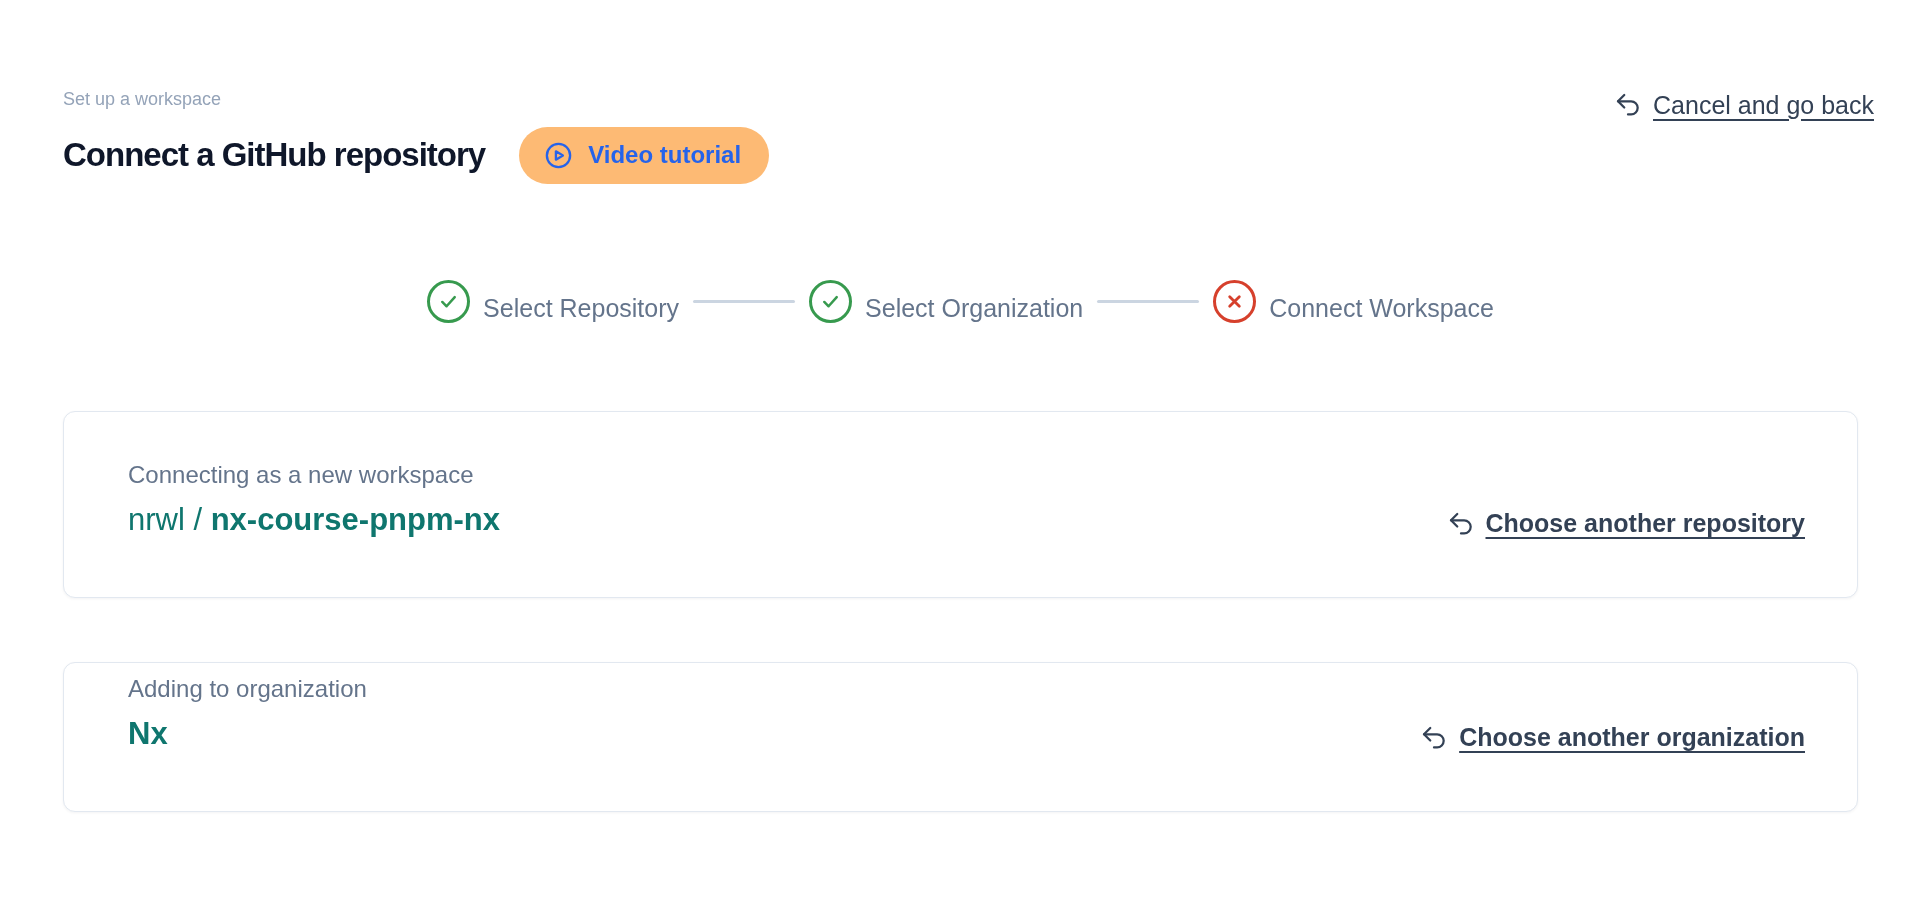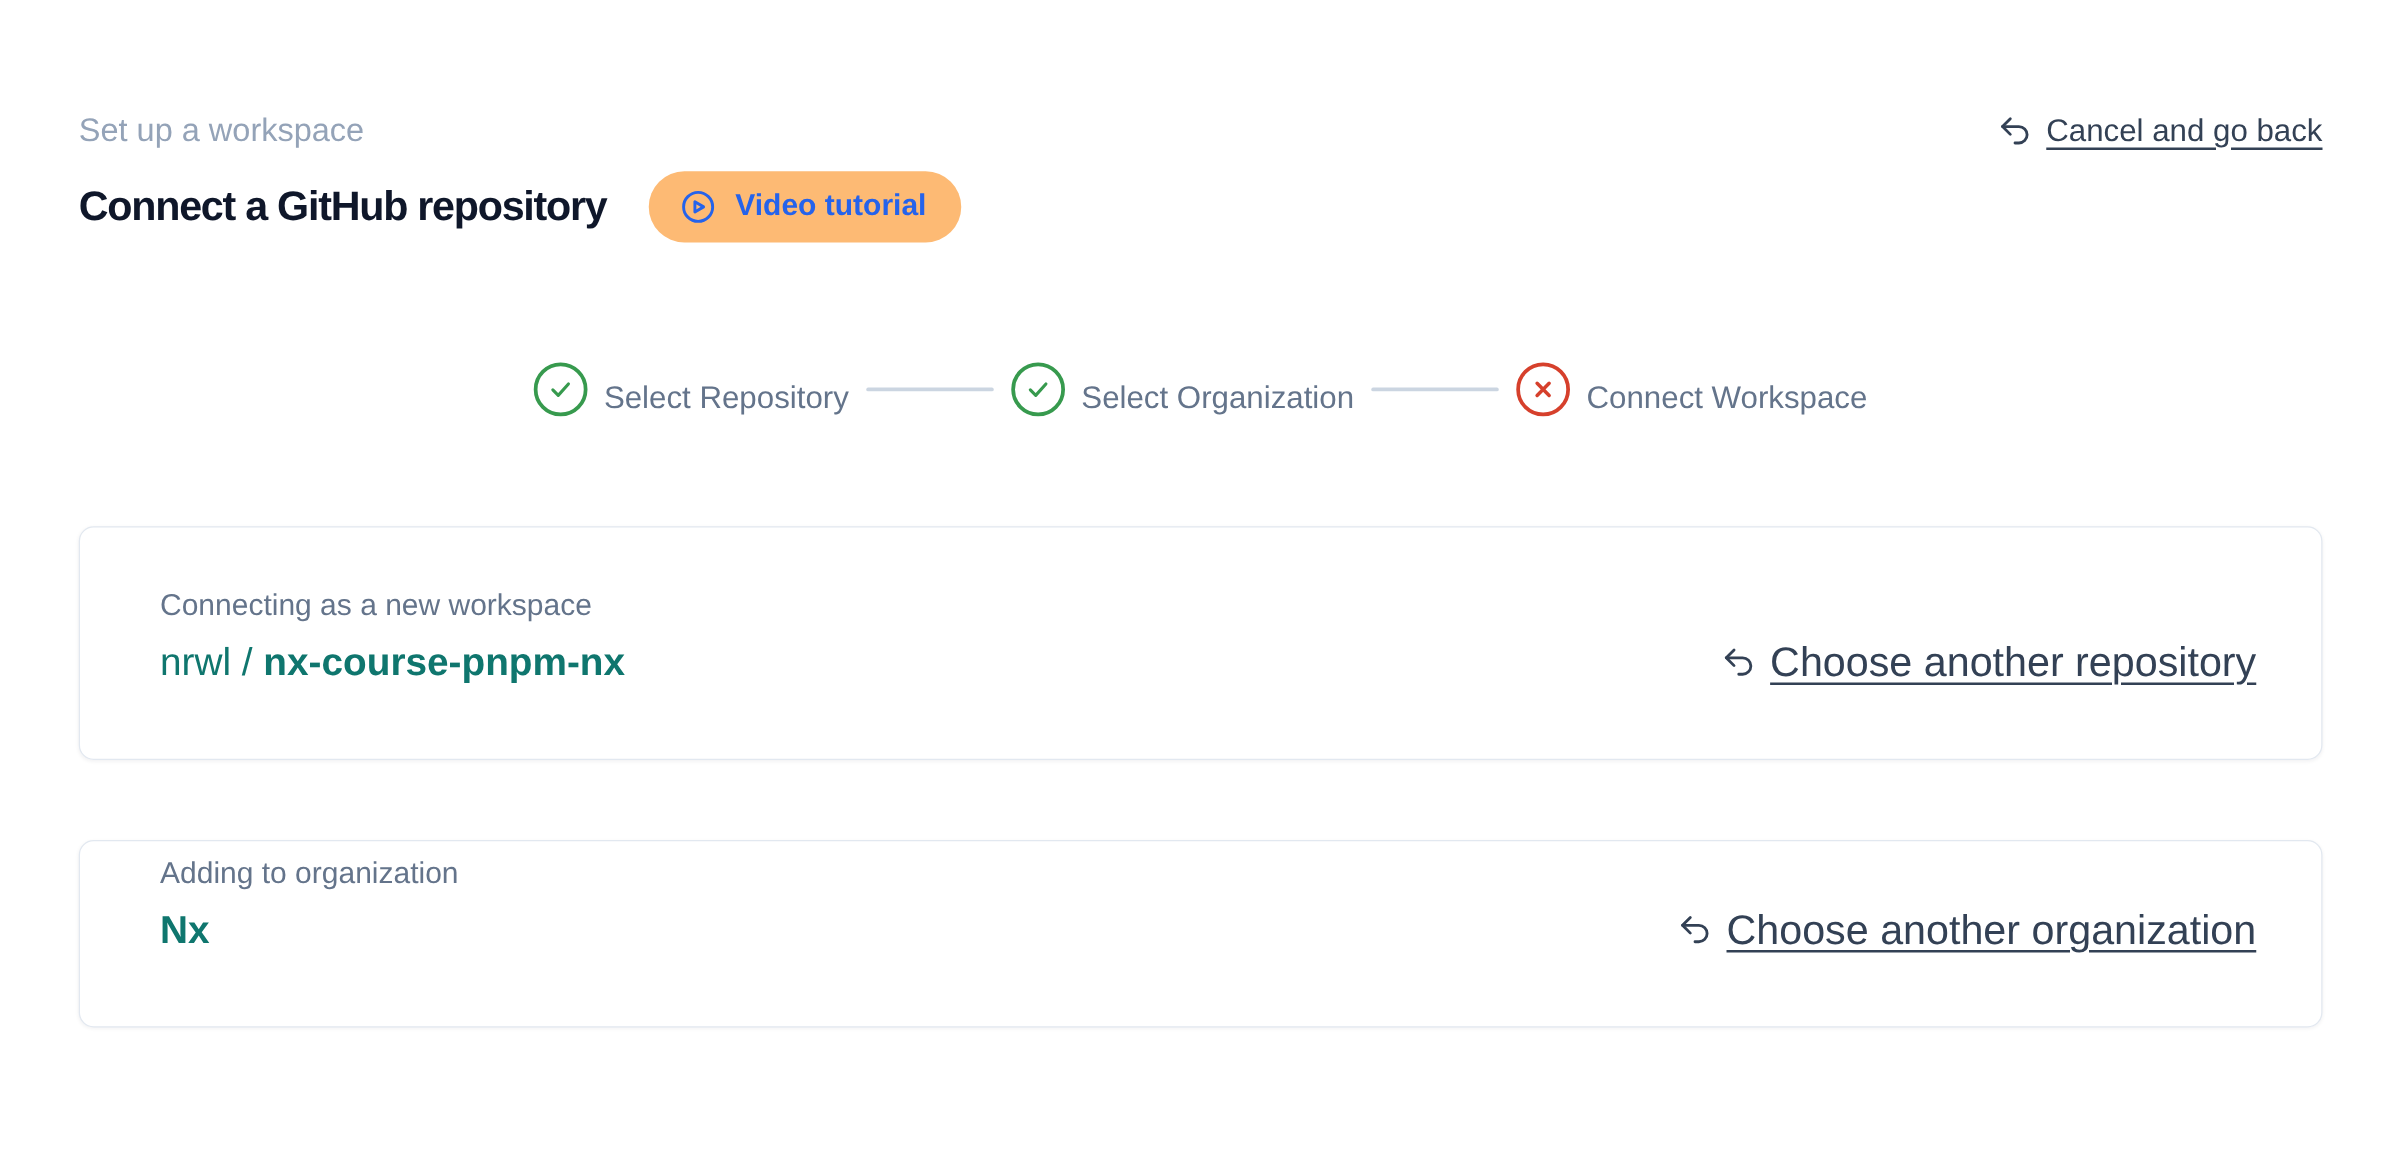--- a/index.html
+++ b/index.html
@@ -8,40 +8,40 @@
     width: 1924px; height: 924px;
     font-family: "Liberation Sans", "DejaVu Sans", sans-serif;
     color: #0f172a;
     position: relative;
     overflow: hidden;
   }
   .container { padding: 88px 66px 0 63px; position: relative; }
 
   
   .eyebrow {
-    font-size: 26px; line-height: 1.25; color: #94a3b8; font-weight: 400;
+    font-size: 18px; line-height: 1.25; color: #94a3b8; font-weight: 400;
   }
   .title-row {
     margin-top: 16px; display: flex; align-items: center; gap: 34px;
   }
   .page-title {
     font-size: 33px; line-height: 1.15; font-weight: 800;
     letter-spacing: -1px; color: #0f172a;
   }
   .video-pill {
     display: inline-flex; align-items: center; gap: 14px;
     background: #fdba74; border: none; cursor: pointer;
     border-radius: 9999px; padding: 13px 28px 13px 24px;
     color: #2563eb; font-size: 24px; font-weight: 700;
     font-family: inherit;
   }
   .video-pill svg { display: block; }
 
   .cancel-link {
-    position: absolute; top: 90px; right: 66px;
+    position: absolute; top: 90px; right: 50px;
     display: inline-flex; align-items: center; gap: 10px;
     color: #334155; font-size: 25px; text-decoration: none; cursor: pointer;
   }
   .link-label {
     text-decoration: underline;
     text-underline-offset: 5px;
     text-decoration-thickness: 1.5px;
   }
   .undo-icon svg { display: block; }
 
@@ -78,22 +78,22 @@
   }
   .card-repo { margin-top: 88px; height: 187px; }
   .card-org  { margin-top: 64px; height: 150px; }
   .card-caption { font-size: 24px; color: #64748b; line-height: 1.25; }
   .card-value { margin-top: 11px; font-size: 31px; color: #0f766e; line-height: 1.2; }
   .value-prefix { font-weight: 500; }
   .value-main { font-weight: 700; }
   .org-name { font-weight: 600; }
   .card-action {
     display: inline-flex; align-items: center; gap: 10px;
-    color: #334155; font-size: 33px; text-decoration: none; cursor: pointer;
-    margin-top: 2px; flex: none;
+    color: #334155; font-size: 25px; text-decoration: none; cursor: pointer;
+    margin-top: 2px; flex: none; font-weight: bold;
   }
 </style>
 </head>
 <body>
 
 <div class="container">
 
   <div class="eyebrow">Set up a workspace</div>
 
   <a class="cancel-link">

